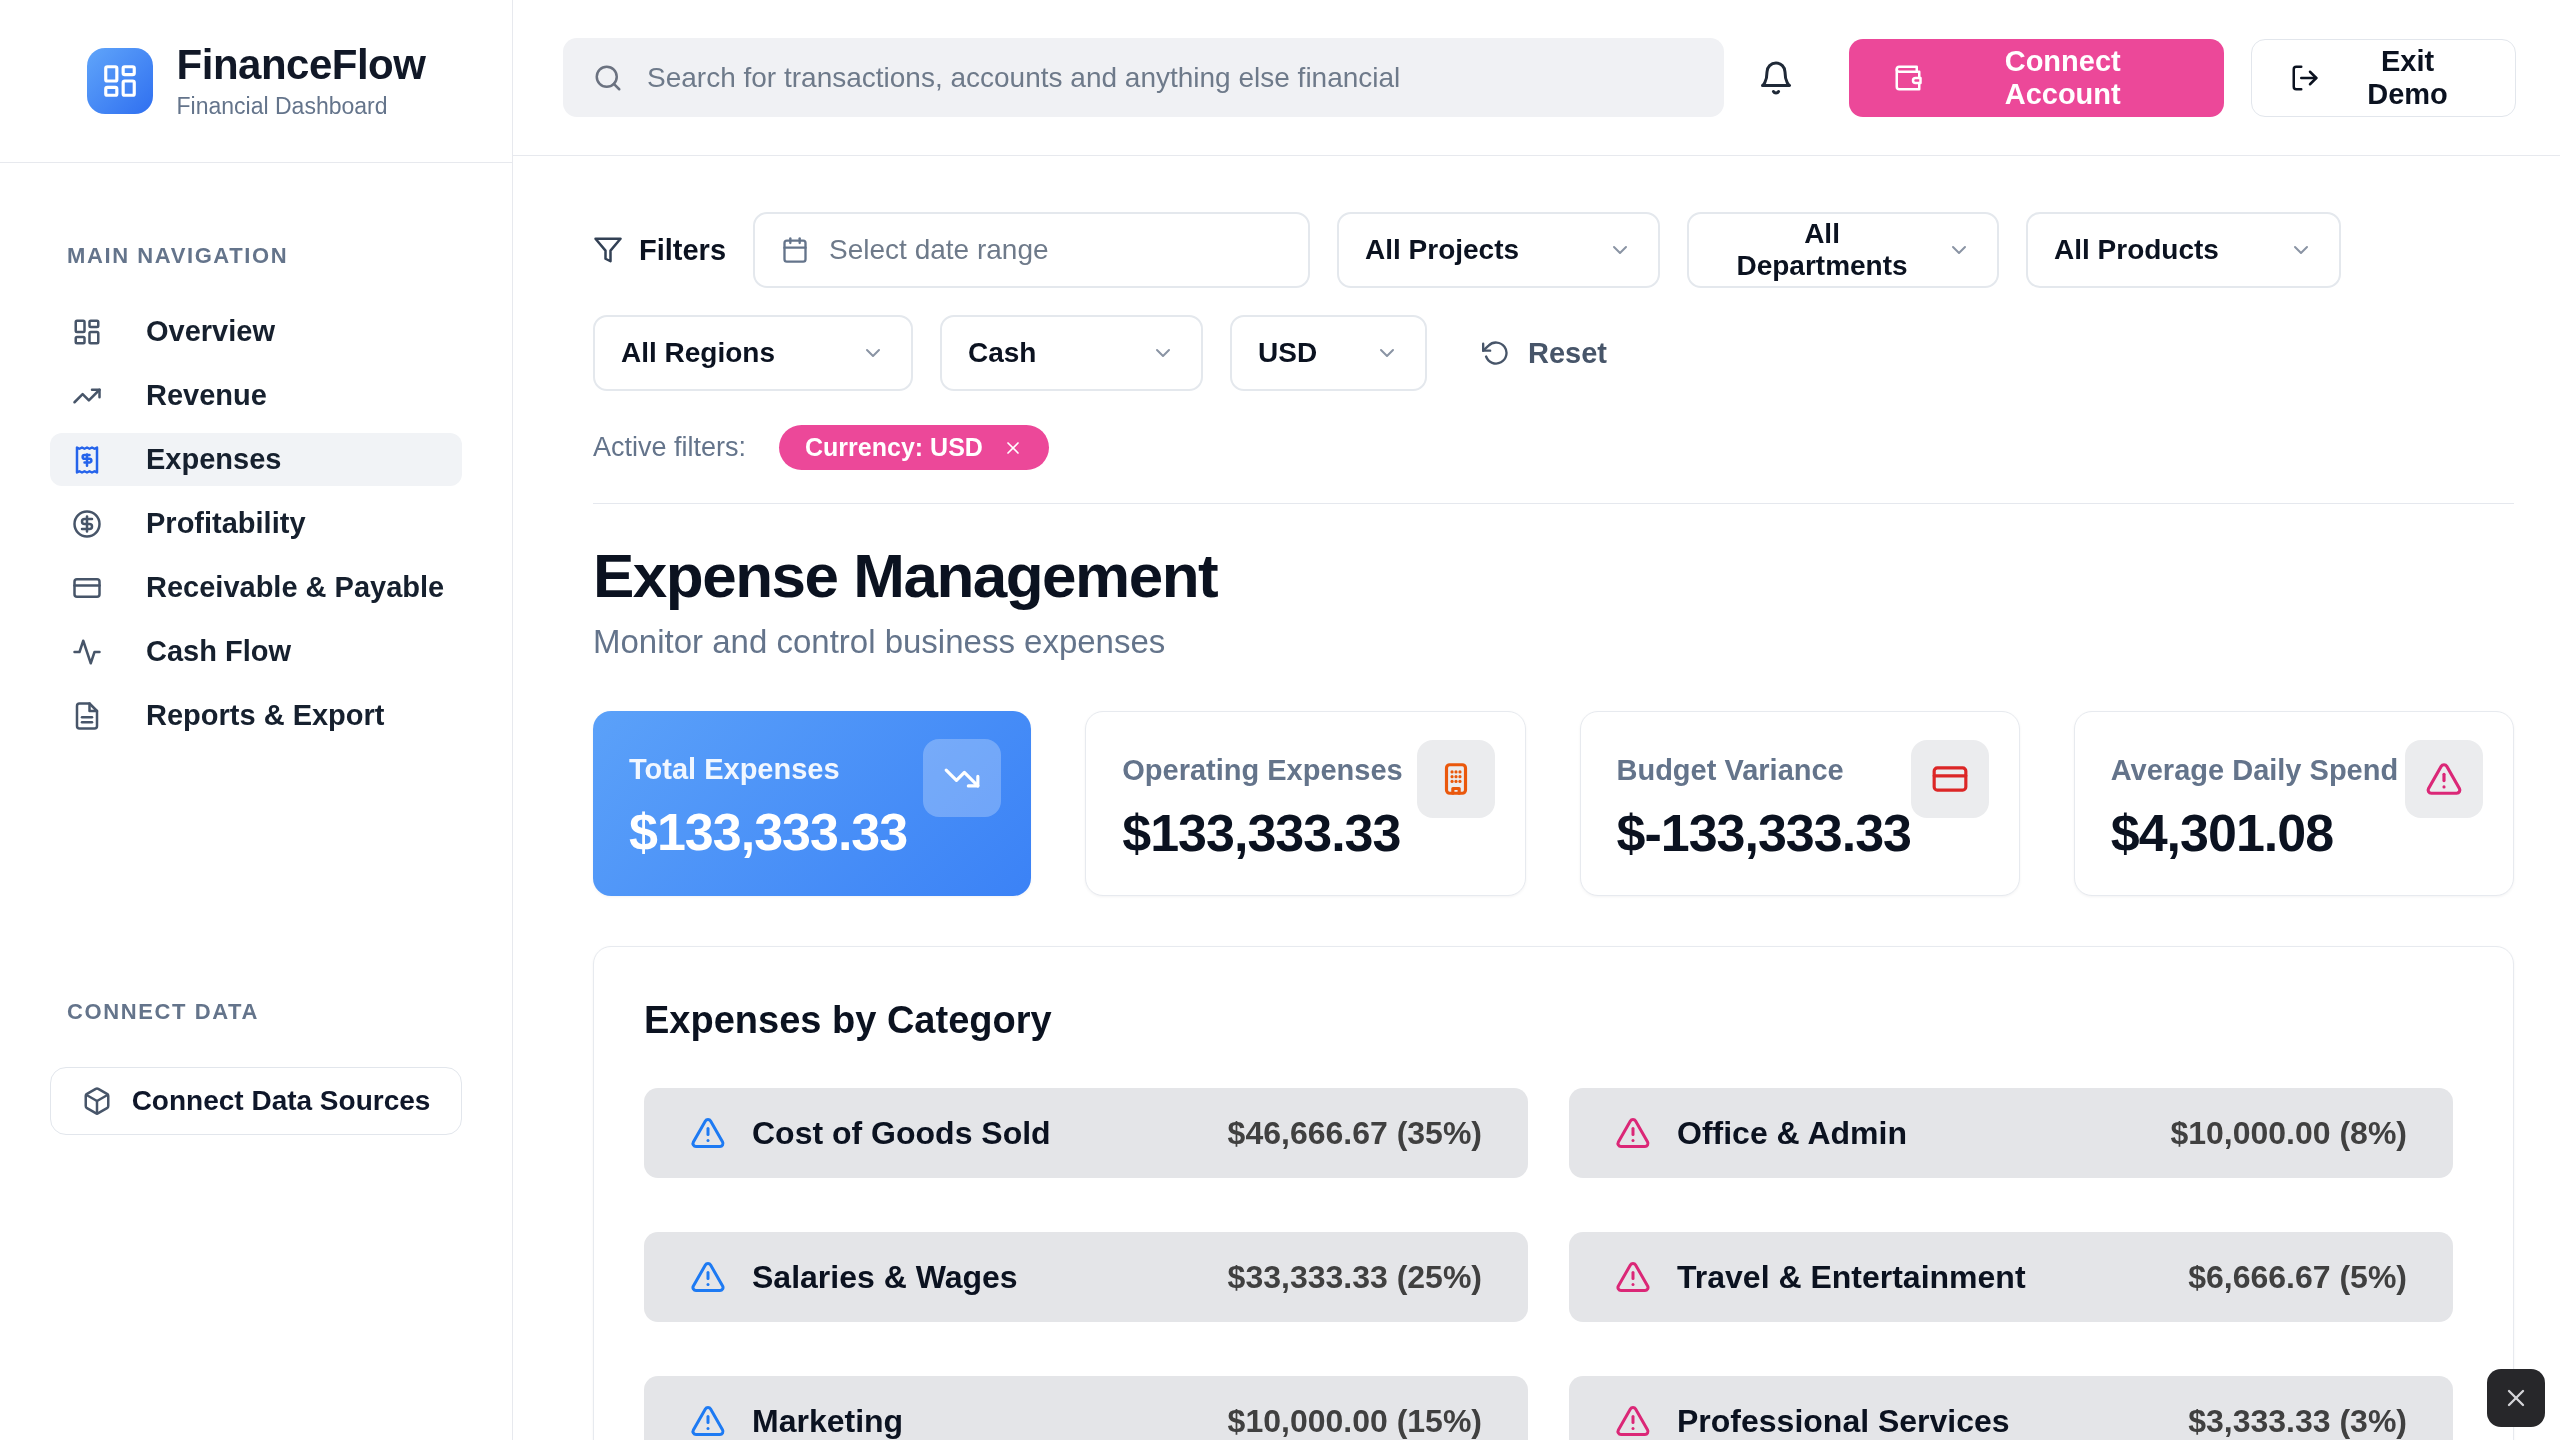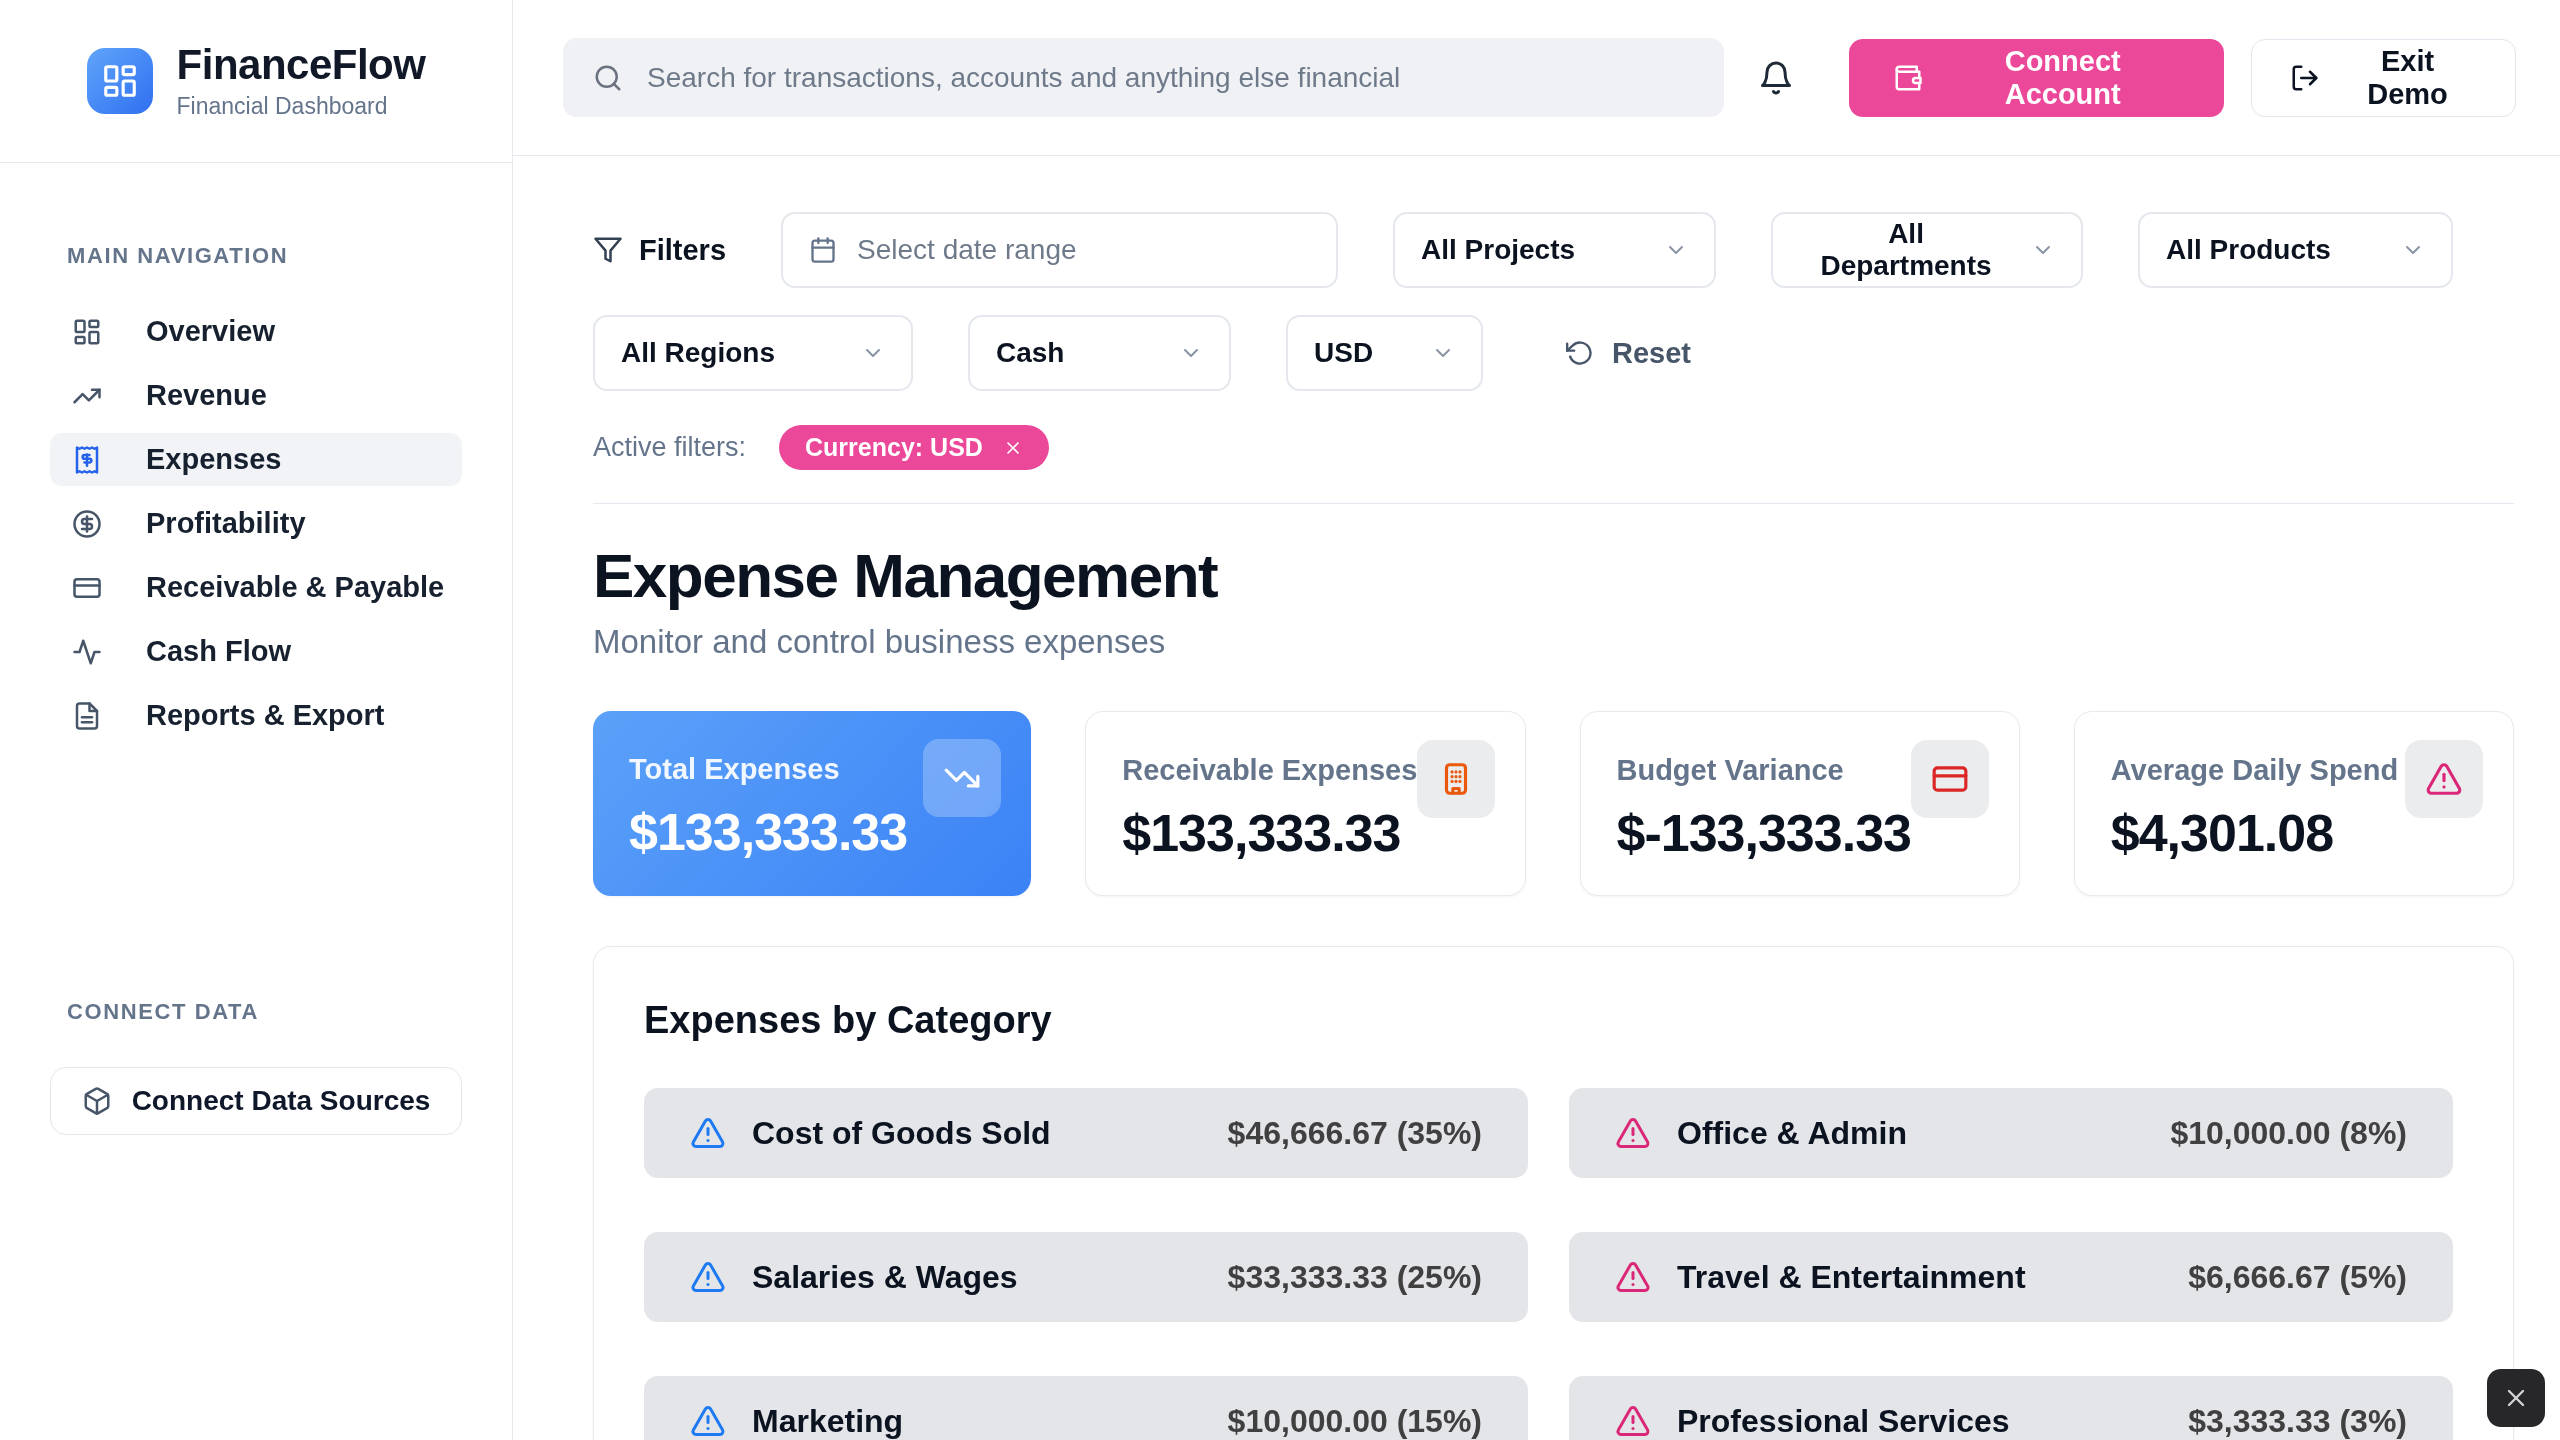--- a/index.html
+++ b/index.html
@@ -36,21 +36,21 @@
   .search-box{width:1178px;height:79px;background:#f0f1f4;border-radius:14px;display:flex;align-items:center;gap:22px;padding:0 30px;box-sizing:border-box;}
   .search-box .icon{color:#6b7280;}
   .search-box input{flex:1;border:0;background:transparent;outline:0;font-size:28px;color:#334155;font-family:inherit;min-width:0;}
   ::placeholder{color:#6e7a8a;opacity:1;}
   .bell-btn{margin-left:24px;background:none;border:0;width:56px;height:56px;display:flex;align-items:center;justify-content:center;color:#1f2937;cursor:pointer;padding:0;}
   .connect-account-btn{margin-left:46px;height:78px;padding:0 44px;border:0;border-radius:14px;background:#ec4899;color:#fff;font-size:29px;font-weight:700;display:flex;align-items:center;gap:22px;font-family:inherit;cursor:pointer;}
   .exit-demo-btn{margin-left:27px;height:78px;padding:0 38px;background:#fff;border:1px solid #e2e6ec;border-radius:14px;font-size:29px;font-weight:700;color:#0b1220;display:flex;align-items:center;gap:18px;font-family:inherit;cursor:pointer;}
 
   
   .content{padding:56px 46px 0 80px;}
-  .filters-row{display:flex;align-items:center;gap:28px;}
+  .filters-row{display:flex;align-items:center;}
   .row1{margin-bottom:27px;}
   .row2{margin-bottom:34px;}
   .filters-label{display:flex;align-items:center;gap:16px;font-size:29px;font-weight:700;color:#0b1220;margin-right:27px;}
   .filters-label .icon{color:#334155;}
   .field,.select{height:76px;box-sizing:border-box;border:2px solid #e4e8ed;border-radius:14px;background:#fff;display:flex;align-items:center;padding:0 26px;gap:18px;}
   .field{margin-right:27px;}
   .field .icon{color:#64748b;}
   .field input{border:0;outline:0;background:transparent;font-size:28px;font-family:inherit;color:#334155;flex:1;min-width:0;}
   .select{justify-content:space-between;font-size:28px;font-weight:600;color:#0b1220;margin-right:27px;cursor:pointer;font-family:inherit;}
   .select .icon{color:#8a94a4;}
@@ -343,21 +343,21 @@
             <div class="icon-box">
               <span class="icon i38" style="color: rgb(255, 255, 255);">
                 <svg xmlns="http://www.w3.org/2000/svg" viewBox="0 0 24 24" fill="none" stroke="currentColor" stroke-width="2" stroke-linecap="round" stroke-linejoin="round">
                   <polyline points="22 17 13.5 8.5 8.5 13.5 2 7"></polyline>
                   <polyline points="16 17 22 17 22 11"></polyline>
                 </svg>
               </span>
             </div>
           </div>
           <div class="stat-card">
-            <div class="stat-label">Receivable Expenses</div>
+            <div class="stat-label">Operating Expenses</div>
             <div class="stat-value">$133,333.33</div>
             <div class="icon-box">
               <span class="icon i38" style="color: rgb(234, 88, 12);">
                 <svg xmlns="http://www.w3.org/2000/svg" viewBox="0 0 24 24" fill="none" stroke="currentColor" stroke-width="2" stroke-linecap="round" stroke-linejoin="round">
                   <rect x="6" y="3" width="12" height="18" rx="2"></rect>
                   <path d="M10 21v-3h4v3"></path>
                   <path d="M9.5 7.5h.01"></path>
                   <path d="M12 7.5h.01"></path>
                   <path d="M14.5 7.5h.01"></path>
                   <path d="M9.5 10.5h.01"></path>

